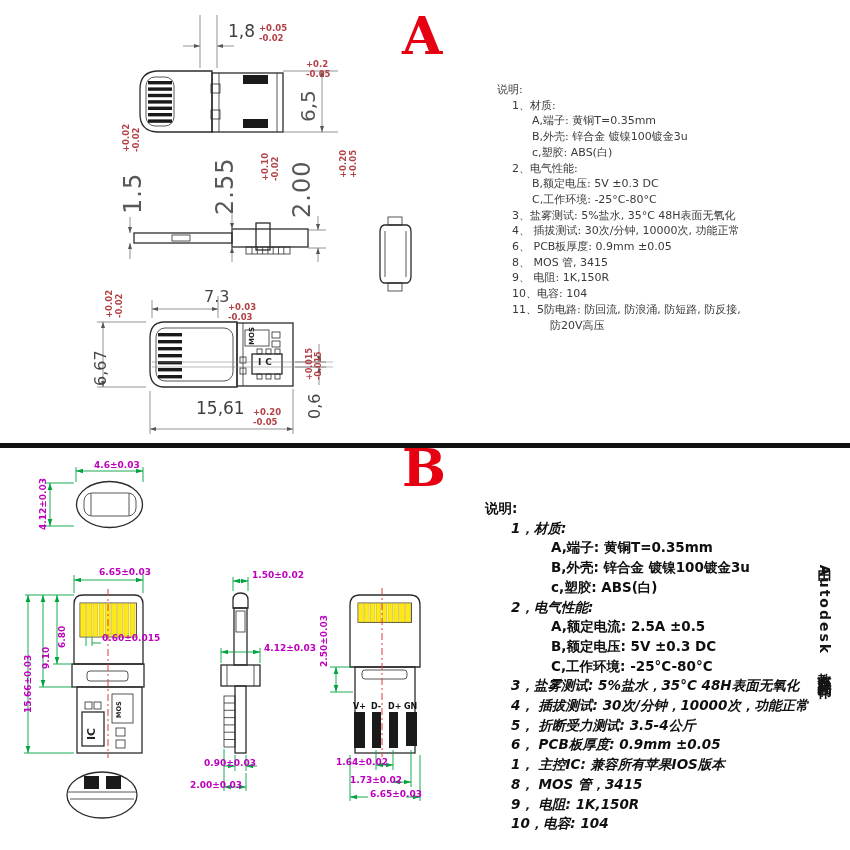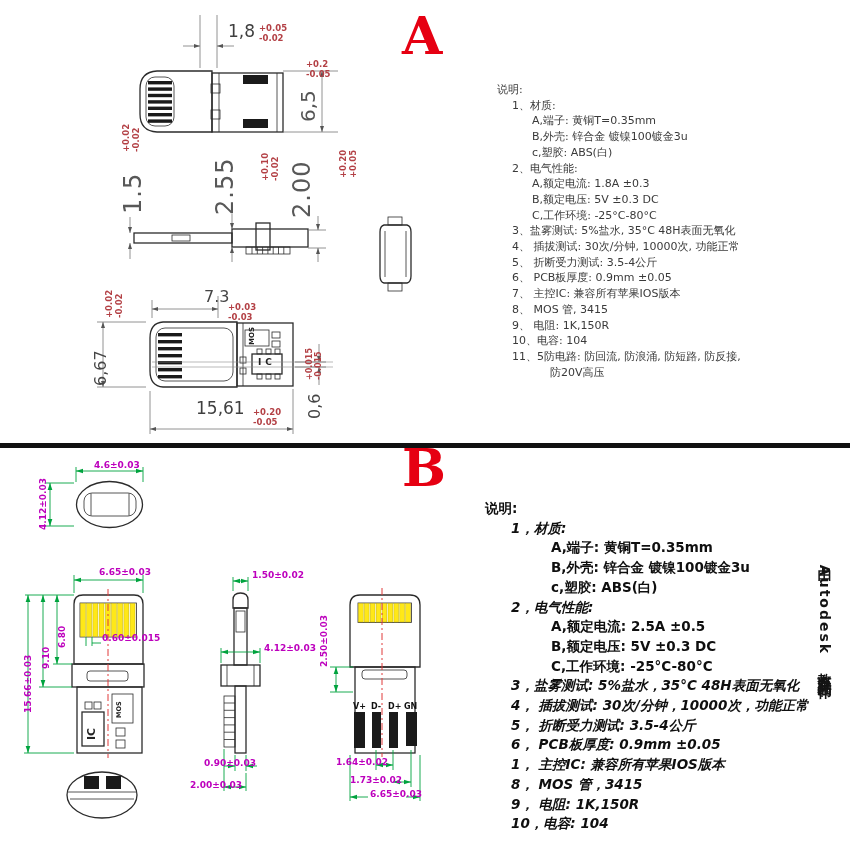--- a/index.html
+++ b/index.html
@@ -314,28 +314,25 @@
 
 <div class="t letter" style="left:402px;top:10px;">A</div>
 
 <div class="notes notesA">
   <div class="ind0">说明:</div>
   <div class="ind1">1、材质:</div>
   <div class="ind2">A,端子: 黄铜T=0.35mm</div>
   <div class="ind2">B,外壳: 锌合金    镀镍100镀金3u</div>
   <div class="ind2">c,塑胶: ABS(白)</div>
   <div class="ind1">2、电气性能:</div>
-  <div class="ind2">A,额定电流: 1.8A ±0.3</div>
   <div class="ind2">B,额定电压: 5V ±0.3 DC</div>
   <div class="ind2">C,工作环境: -25°C-80°C</div>
   <div class="ind1">3、盐雾测试: 5%盐水, 35°C   48H表面无氧化</div>
   <div class="ind1">4、 插拔测试: 30次/分钟, 10000次, 功能正常</div>
-  <div class="ind1">5、 折断受力测试: 3.5-4公斤</div>
   <div class="ind1">6、 PCB板厚度: 0.9mm ±0.05</div>
-  <div class="ind1">7、 主控IC: 兼容所有苹果IOS版本</div>
   <div class="ind1">8、 MOS 管, 3415</div>
   <div class="ind1">9、 电阻: 1K,150R</div>
   <div class="ind1">10、电容: 104</div>
   <div class="ind1">11、5防电路: 防回流, 防浪涌, 防短路, 防反接,</div>
   <div class="ind3">防20V高压</div>
 </div>
 
 <div class="divider"></div>
 
 <div class="t letter" style="left:402px;top:442px;">B</div>

